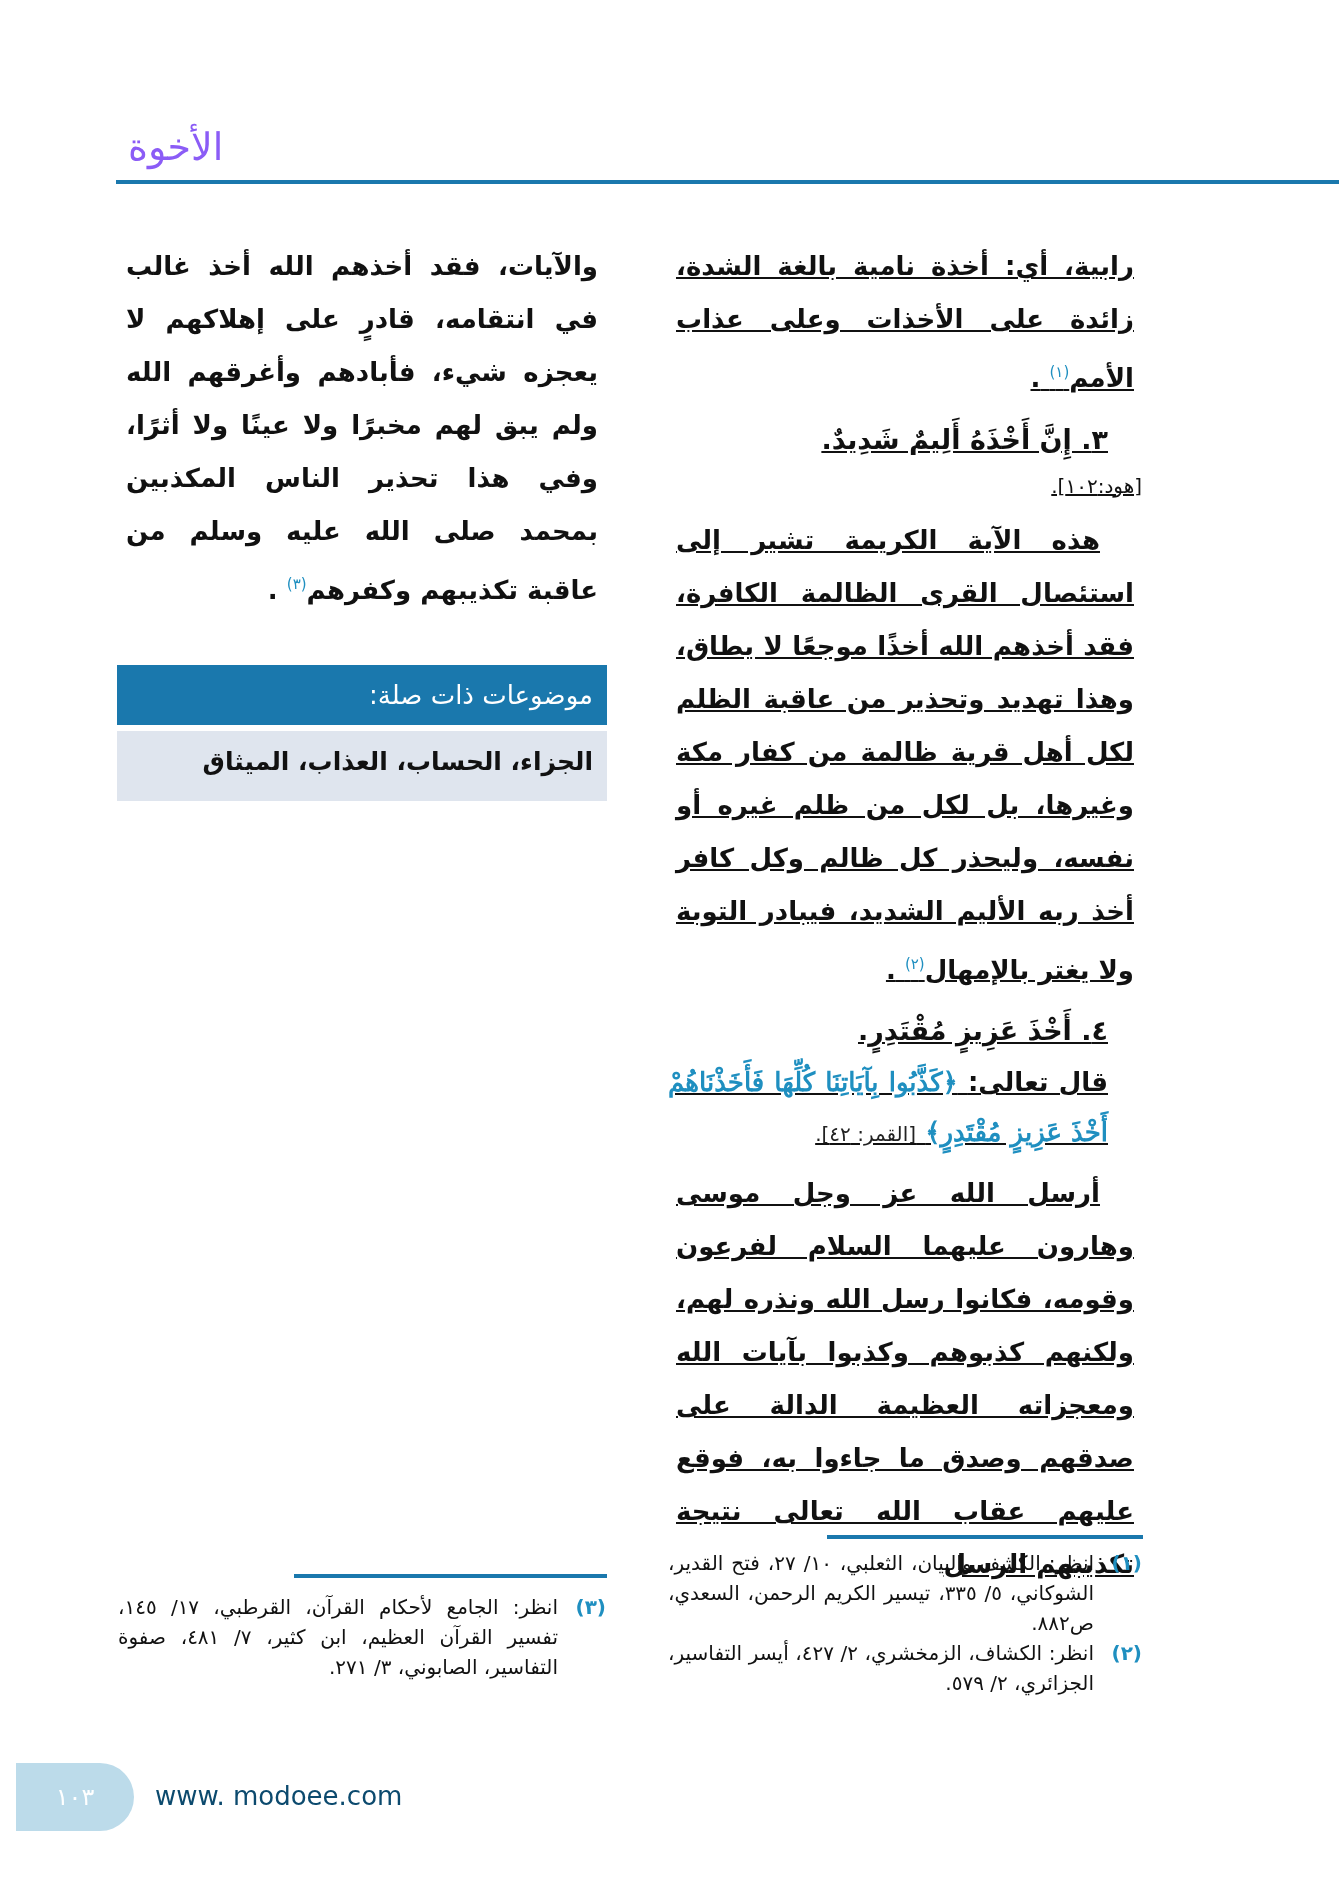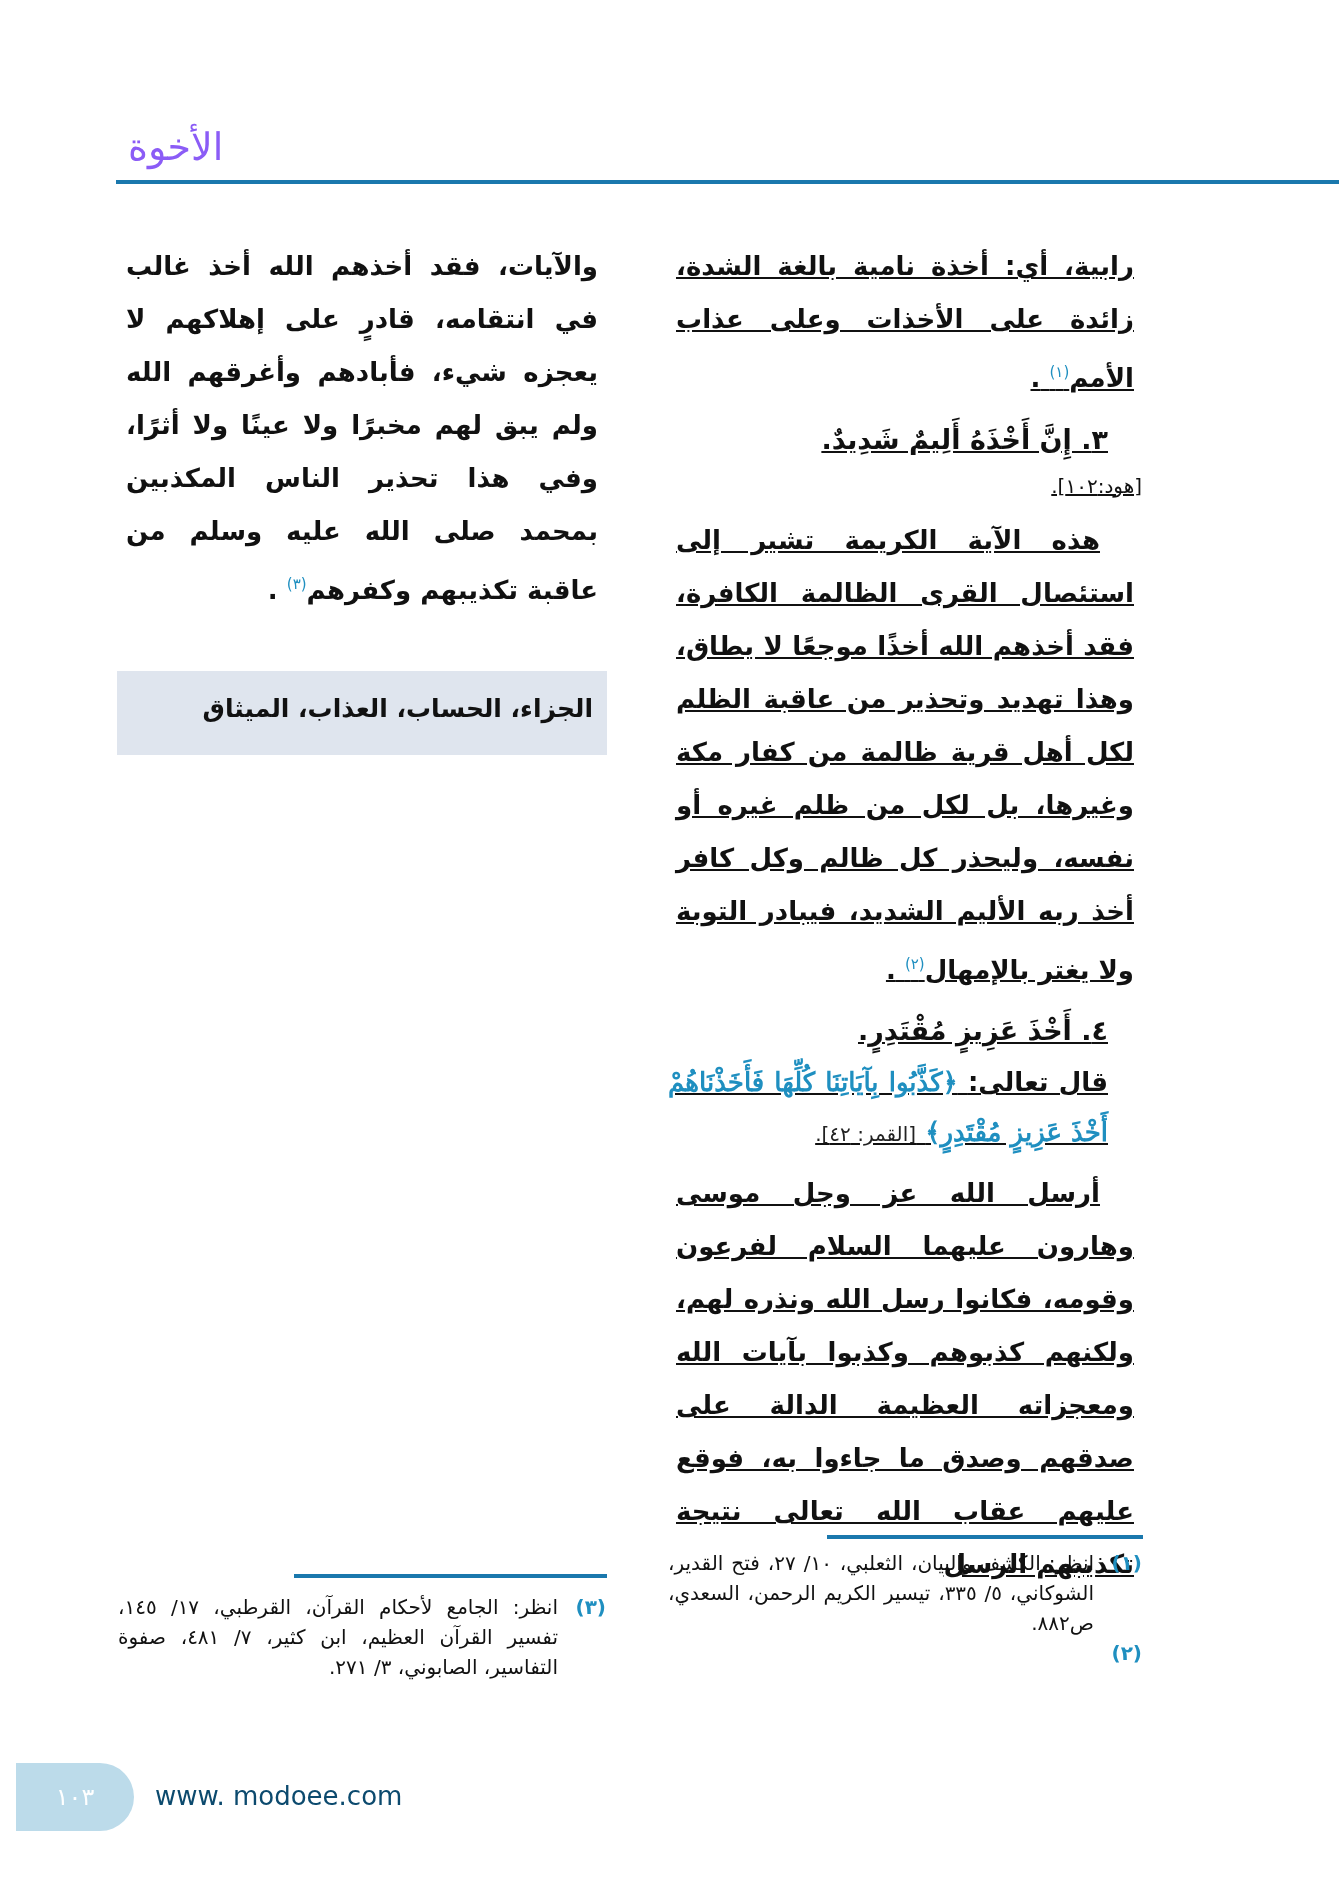--- a/index.html
+++ b/index.html
@@ -20,21 +20,21 @@
   .verse-intro { padding-right:34px; }
   .quran { color:#1f8fc0; font-family:"DejaVu Serif", serif; font-weight:bold; }
   .ref { font-size:20px; font-weight:normal; color:#222; }
   .sup { color:#1f8fc0; font-size:15px; vertical-align:super; font-weight:normal; }
   .ref-line { font-size:20px; line-height:40px; margin:0; }
 
   .related-box { position:absolute; left:117px; top:665px; width:490px; }
   .related-title { background:#1a78ad; color:#fff; font-size:26px; line-height:60px; height:60px;
                    padding:0 14px; direction:rtl; text-align:right; }
   .related-list { background:#dfe5ee; font-size:25px; line-height:52px; height:60px; margin-top:6px;
-                  padding:12px 14px; direction:rtl; text-align:right; font-weight:bold; color:#111; }
+                  padding:5px 14px; direction:rtl; text-align:right; font-weight:bold; color:#111; }
 
   .fn-rule-right { position:absolute; left:827px; top:1535px; width:316px; height:4px; background:#1a78ad; }
   .fn-rule-left  { position:absolute; left:294px; top:1574px; width:313px; height:4px; background:#1a78ad; }
 
   .footnotes { position:absolute; direction:rtl; font-size:20px; line-height:30px; text-align:justify; }
   .fn-right { left:668px; top:1548px; width:474px; }
   .fn-left  { left:118px; top:1592px; width:488px; }
   .fn { margin:0; padding-right:48px; position:relative; text-align-last:right; }
   .fn-num { position:absolute; right:0; top:0; color:#1f8fc0; font-weight:bold; }
 
@@ -63,29 +63,30 @@
   <p class="verse-line verse-intro"><span>قال تعالى:</span> <span class="quran">﴿كَذَّبُوا بِآيَاتِنَا كُلِّهَا فَأَخَذْنَاهُمْ أَخْذَ عَزِيزٍ مُقْتَدِرٍ﴾</span> <span class="ref">[القمر: ٤٢].</span></p>
 
   <p class="p indent">أرسل الله عز وجل موسى وهارون عليهما السلام لفرعون وقومه، فكانوا رسل الله ونذره لهم، ولكنهم كذبوهم وكذبوا بآيات الله ومعجزاته العظيمة الدالة على صدقهم وصدق ما جاءوا به، فوقع عليهم عقاب الله تعالى نتيجة تكذيبهم الرسل</p>
 </div>
 
 <div class="col col-left">
   <p class="p"><span>والآيات، فقد أخذهم الله أخذ غالب في انتقامه، قادرٍ على إهلاكهم لا يعجزه شيء، فأبادهم وأغرقهم الله ولم يبق لهم مخبرًا ولا عينًا ولا أثرًا، وفي هذا تحذير الناس المكذبين بمحمد  صلى الله عليه وسلم من عاقبة تكذيبهم وكفرهم</span><span class="sup">(٣)</span> <span>.</span></p>
 </div>
 
 <div class="related-box">
+  <div class="related-title">موضوعات ذات صلة:</div>
   <div class="related-list">الجزاء، الحساب، العذاب، الميثاق</div>
 </div>
 
 <div class="fn-rule-right"></div>
 <div class="fn-rule-left"></div>
 
 <div class="footnotes fn-right">
   <p class="fn"><span class="fn-num">(١)</span><span>انظر: الكشف والبيان، الثعلبي، ١٠/ ٢٧، فتح القدير، الشوكاني، ٥/ ٣٣٥، تيسير الكريم الرحمن، السعدي، ص٨٨٢.</span></p>
-  <p class="fn"><span class="fn-num">(٢)</span></p>
+  <p class="fn"><span class="fn-num">(٢)</span><span>انظر: الكشاف، الزمخشري، ٢/ ٤٢٧، أيسر التفاسير، الجزائري، ٢/ ٥٧٩.</span></p>
 </div>
 
 <div class="footnotes fn-left">
   <p class="fn"><span class="fn-num">(٣)</span><span>انظر: الجامع لأحكام القرآن، القرطبي، ١٧/ ١٤٥، تفسير القرآن العظيم، ابن كثير، ٧/ ٤٨١، صفوة التفاسير، الصابوني، ٣/ ٢٧١.</span></p>
 </div>
 
 <div class="page-tab">١٠٣</div>
 <div class="site-url">www. modoee.com</div>
 
 </body></html>

